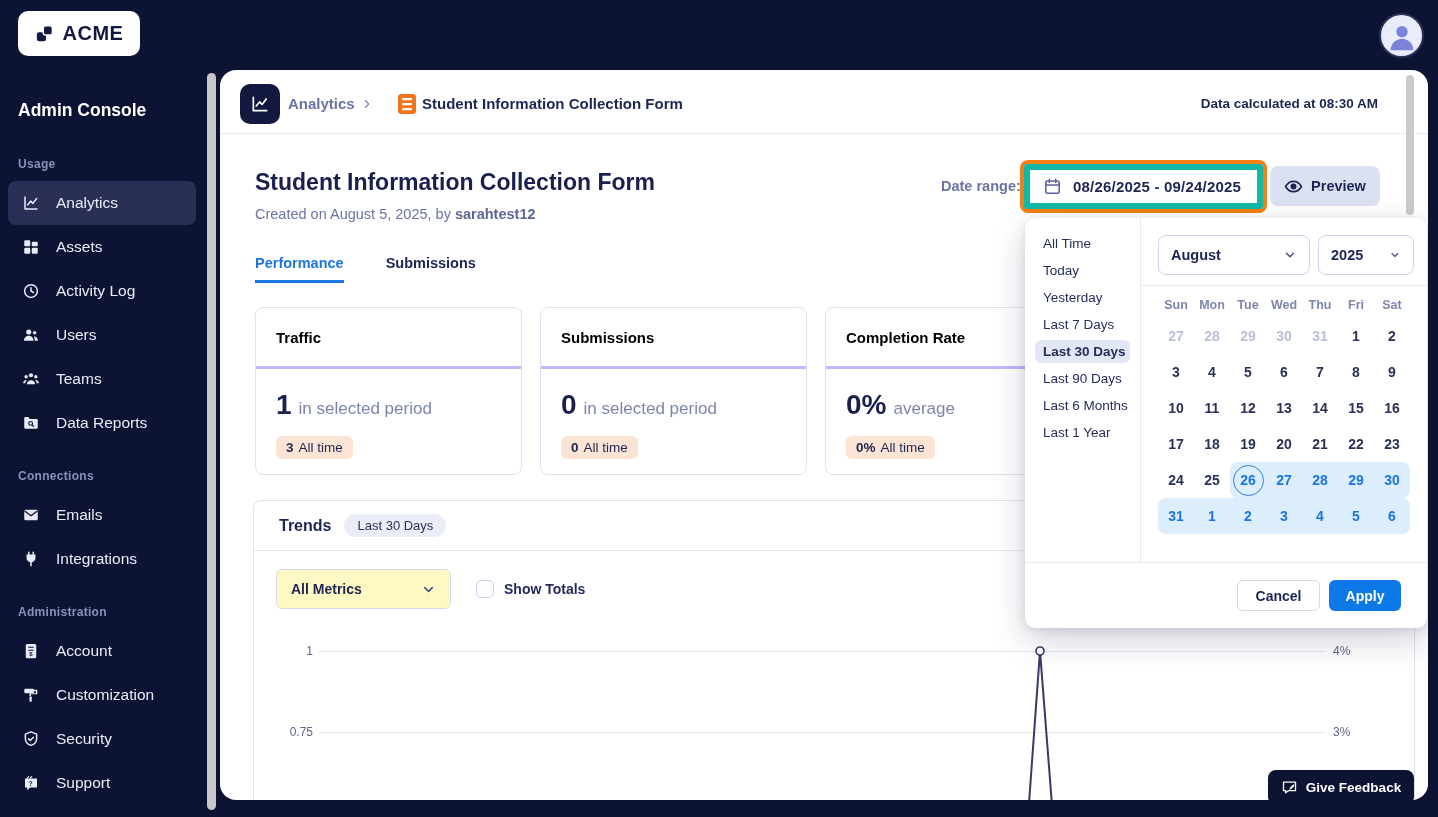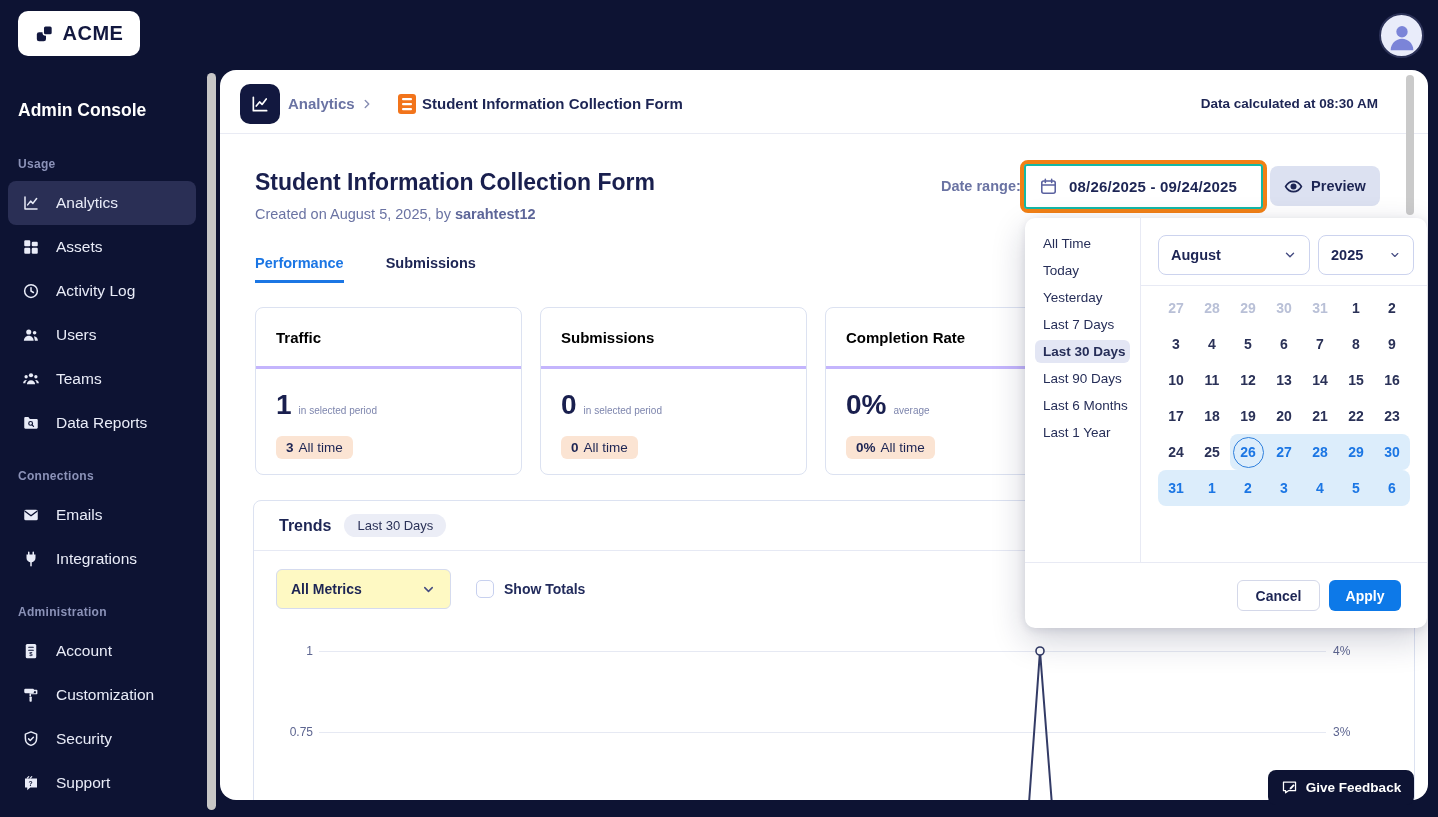--- a/index.html
+++ b/index.html
@@ -38,40 +38,40 @@
   .crumb-current { left:202px; top:14px; height:40px; line-height:40px; font-size:15px; font-weight:700; color:#1d2554; }
   .crumb-meta { right:50px; top:14px; height:40px; line-height:40px; font-size:13.5px; font-weight:600; color:#1d2554; }
   .crumb-divider { left:0; top:63px; width:100%; height:1px; background:#e9ebf4; }
 
   .page-title { left:35px; top:99px; font-size:23px; font-weight:800; color:#191f4e; }
   .page-sub { left:35px; top:136px; font-size:14.5px; color:#6a73a3; }
   .page-sub b { font-weight:700; color:#5d6699; }
 
   .dr-label { left:721px; top:108px; font-size:14.5px; font-weight:600; color:#6a73a3; }
   .dr-box-outer { left:800px; top:90px; width:247px; height:53px; border:4px solid #f28015; border-radius:8px; background:#fff; }
-  .dr-box-inner { position:absolute; inset:0; border:2px solid #14b8a6; border-radius:3px; background:#fff;
+  .dr-box-inner { position:absolute; inset:0; border:6px solid #14b8a6; border-radius:3px; background:#fff;
                   display:flex; align-items:center; gap:11px; padding:0 13px; cursor:pointer; }
   .dr-value { font-size:15px; font-weight:700; color:#1d2554; letter-spacing:.2px; white-space:nowrap; }
   .preview-btn { left:1050px; top:96px; width:110px; height:40px; background:#dce1f1; border-radius:8px;
                  display:flex; align-items:center; justify-content:center; gap:8px; cursor:pointer; }
   .preview-btn span { font-size:14.5px; font-weight:700; color:#1d2554; }
 
   .tabs { left:35px; top:185px; display:flex; gap:42px; }
   .tab { font-size:14.5px; font-weight:700; padding-bottom:9px; cursor:pointer; }
   .tab.active { color:#1b76e4; border-bottom:3px solid #1b76e4; }
   .tab.idle { color:#1d2554; }
 
   
   .card { top:237px; width:267px; height:168px; background:#fff; border:1px solid #dce2f1; border-radius:8px; }
   .card-head { height:61px; border-bottom:3px solid #c4b5fd; display:flex; align-items:center; padding:0 20px;
                font-size:15px; font-weight:700; color:#000000; }
   .card-body { padding:20px; }
   .card-value { display:flex; align-items:baseline; gap:7px; }
   .card-value b { font-size:28px; font-weight:800; color:#191f4e; }
-  .card-value span { font-size:10px; color:#7d85ad; }
+  .card-value span { font-size:17px; color:#7d85ad; }
   .card-badge { display:inline-flex; gap:5px; margin-top:15px; padding:4px 10px; background:#fbe4d3; border-radius:6px;
                 font-size:13.5px; color:#1d2554; }
   .card-badge b { font-weight:700; }
 
   
   .trends { left:33px; top:430px; width:1162px; height:390px; background:#fff; border:1px solid #dce2f1; border-radius:8px; }
   .trends-head { height:50px; border-bottom:1px solid #e6e9f4; display:flex; align-items:center; gap:13px; padding:0 25px; }
   .trends-title { font-size:16px; font-weight:700; color:#1d2554; }
   .trends-pill { background:#ebedf6; color:#2a3157; font-size:13px; font-weight:500; padding:4px 13px; border-radius:12px; }
   .metric-select { left:22px; top:68px; width:175px; height:40px; border:1px solid #d5dbee; border-radius:6px; background:#fef9c3;
@@ -403,20 +403,29 @@
               </svg>
           </div>
           <div class="mini-select year-select">
             <span>2025</span>
             <svg width="14" height="14" viewBox="0 0 24 24" fill="none" stroke="#454c82" stroke-width="2.4" stroke-linecap="round" stroke-linejoin="round">
                 <path d="M6 9l6 6 6-6"></path>
               </svg>
           </div>
         </div>
         <div class="cal-divider"></div>
+        <div class="weekday-row">
+            <div class="wd">Sun</div>
+            <div class="wd">Mon</div>
+            <div class="wd">Tue</div>
+            <div class="wd">Wed</div>
+            <div class="wd">Thu</div>
+            <div class="wd">Fri</div>
+            <div class="wd">Sat</div>
+          </div>
         <div class="cal-grid">
             <div class="day muted">27</div>
             <div class="day muted">28</div>
             <div class="day muted">29</div>
             <div class="day muted">30</div>
             <div class="day muted">31</div>
             <div class="day normal">1</div>
             <div class="day normal">2</div>
             <div class="day normal">3</div>
             <div class="day normal">4</div>

